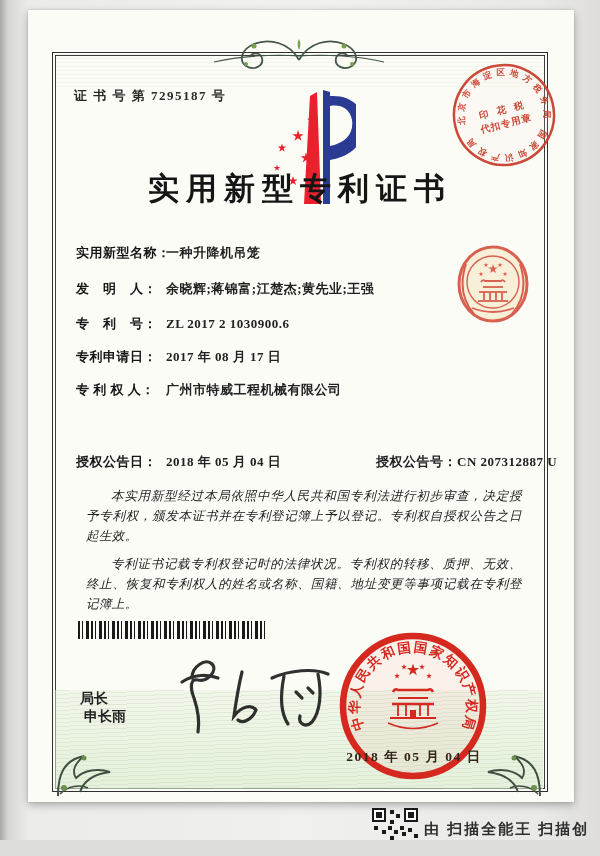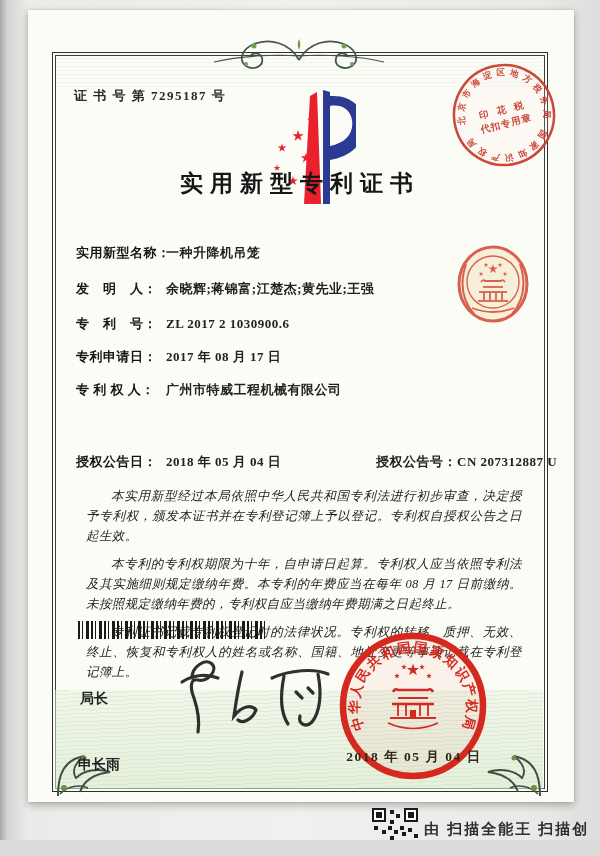--- a/index.html
+++ b/index.html
@@ -15,34 +15,34 @@
   .frame{position:absolute;left:52px;top:52px;width:494px;height:738px;border:1.5px solid #2f2f2f;}
   .frame::before{content:"";position:absolute;inset:2px;border:1px solid #3c3c3c;}
   .tint-strip{position:absolute;left:55px;right:57px;pointer-events:none;}
   .tint-top{top:54px;height:34px;opacity:.55;
     background:repeating-linear-gradient(180deg,rgba(140,175,120,.16) 0 1px,rgba(245,250,240,0) 1px 4px);}
   .tint-bottom{top:690px;height:99px;
     background:linear-gradient(rgba(228,240,218,.45),rgba(214,232,202,.6)),
       repeating-linear-gradient(178deg,rgba(120,160,100,.22) 0 1px,rgba(245,250,240,0) 1px 4px);}
   .abs{position:absolute;}
   .cert-no{left:74px;top:87px;font-size:13px;letter-spacing:1.5px;font-weight:600;color:#2a2a2a;}
-  .title{left:0;top:168px;width:600px;text-align:center;font-size:23px;font-weight:700;letter-spacing:7px;color:#151515;}
+  .title{left:0;top:168px;width:600px;text-align:center;font-size:31px;font-weight:700;letter-spacing:7px;color:#151515;}
   .field-row{position:absolute;left:76px;width:462px;font-size:13px;font-weight:600;letter-spacing:.5px;color:#222;}
   .r0{top:244px}.r1{top:280px}.r2{top:315px}.r3{top:348px}.r4{top:381px}.r5{top:414px}.r6{top:453px}
   .flabel{display:inline-block;width:90px;white-space:nowrap;color:#161616;}
   .fvalue{white-space:nowrap;}
   .addr-line2{position:absolute;left:51px;top:20px;font-size:13px;}
   .grant-no{position:absolute;left:300px;top:0;white-space:nowrap;}
   .paras{left:78px;top:478px;width:452px;font-size:12.5px;line-height:1.6;font-style:italic;
     text-align:justify;color:#1c1c1c;letter-spacing:.4px;}
   .paras p{margin:8px;text-indent:2em;}
   .barcode{left:78px;top:621px;width:190px;height:18px;
     background:repeating-linear-gradient(90deg,#1a1a1a 0 2px,transparent 2px 4px,#1a1a1a 4px 5px,transparent 5px 8px,#1a1a1a 8px 11px,transparent 11px 13px);}
   .comm-title{left:80px;top:682px;font-size:14px;font-weight:700;font-family:Liberation Mono, monospace;color:#222;margin-top:8px;}
-  .comm-name{left:78px;top:708px;font-size:14px;font-weight:700;font-family:"Liberation Sans",sans-serif;color:#222;margin-top:48px;}
+  .comm-name{left:84px;top:708px;font-size:14px;font-weight:700;font-family:"Liberation Sans",sans-serif;color:#222;}
   .page-footer{left:0;top:758px;width:600px;text-align:center;font-size:12px;letter-spacing:1px;color:#333;}
   .scanner-note{left:424px;top:820px;font-size:15px;font-weight:600;letter-spacing:2px;
     font-family:"Liberation Sans",sans-serif;color:#2f2f2f;}
   svg{display:block;}
 </style>
 </head>
 <body>
 
 <div class="scan-page">
 
@@ -160,21 +160,20 @@
   </div>
   <div class="field-row r6">
     <span class="flabel">授权公告日：</span><span class="fvalue">2018 年 05 月 04 日</span>
     <span class="grant-no">
       <span>授权公告号：</span><span>CN 207312887 U</span>
     </span>
   </div>
 
   <div class="abs paras">
     <p>本实用新型经过本局依照中华人民共和国专利法进行初步审查，决定授予专利权，颁发本证书并在专利登记簿上予以登记。专利权自授权公告之日起生效。</p>
-    <p>本专利的专利权期限为十年，自申请日起算。专利权人应当依照专利法及其实施细则规定缴纳年费。本专利的年费应当在每年 08 月 17 日前缴纳。未按照规定缴纳年费的，专利权自应当缴纳年费期满之日起终止。</p>
     <p>专利证书记载专利权登记时的法律状况。专利权的转移、质押、无效、终止、恢复和专利权人的姓名或名称、国籍、地址变更等事项记载在专利登记簿上。</p>
   </div>
 
   <div class="abs barcode"></div>
 
   <div class="abs comm-title">局长</div>
   <div class="abs comm-name">申长雨</div>
 
   <svg class="abs" style="left:168px;top:648px;" width="175" height="95" viewBox="0 0 175 95">
     <g stroke="#151515" stroke-width="3.2" fill="none" stroke-linecap="round" opacity="0.88">

